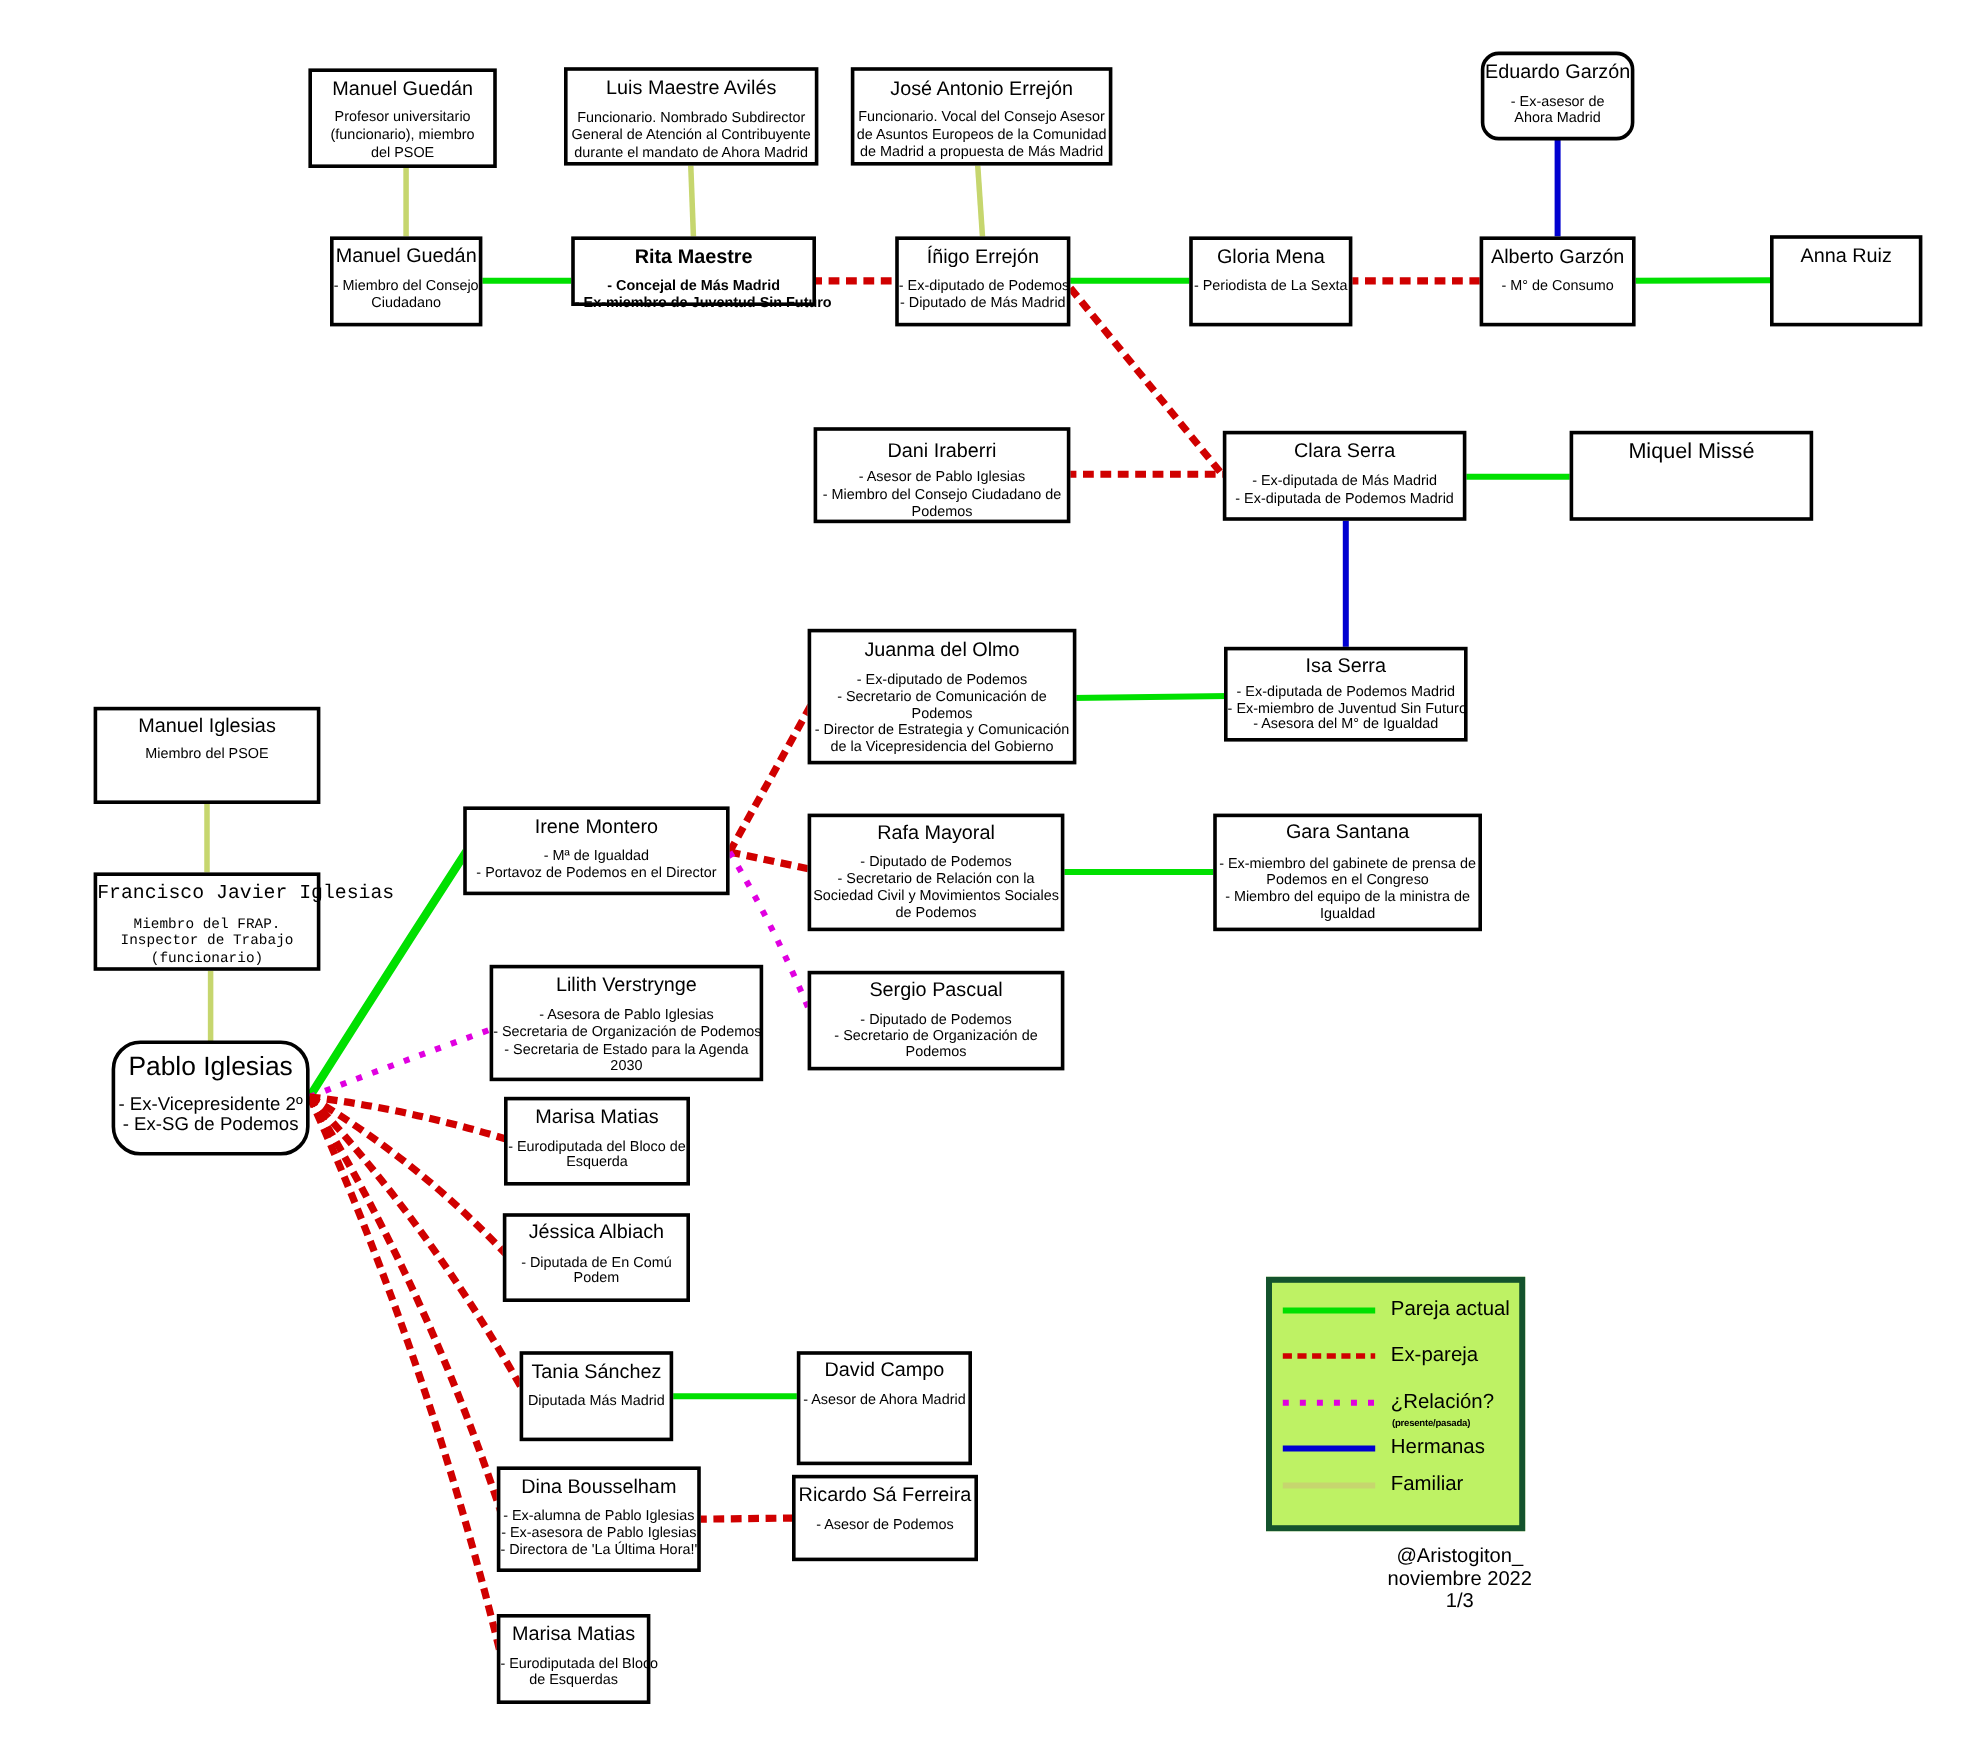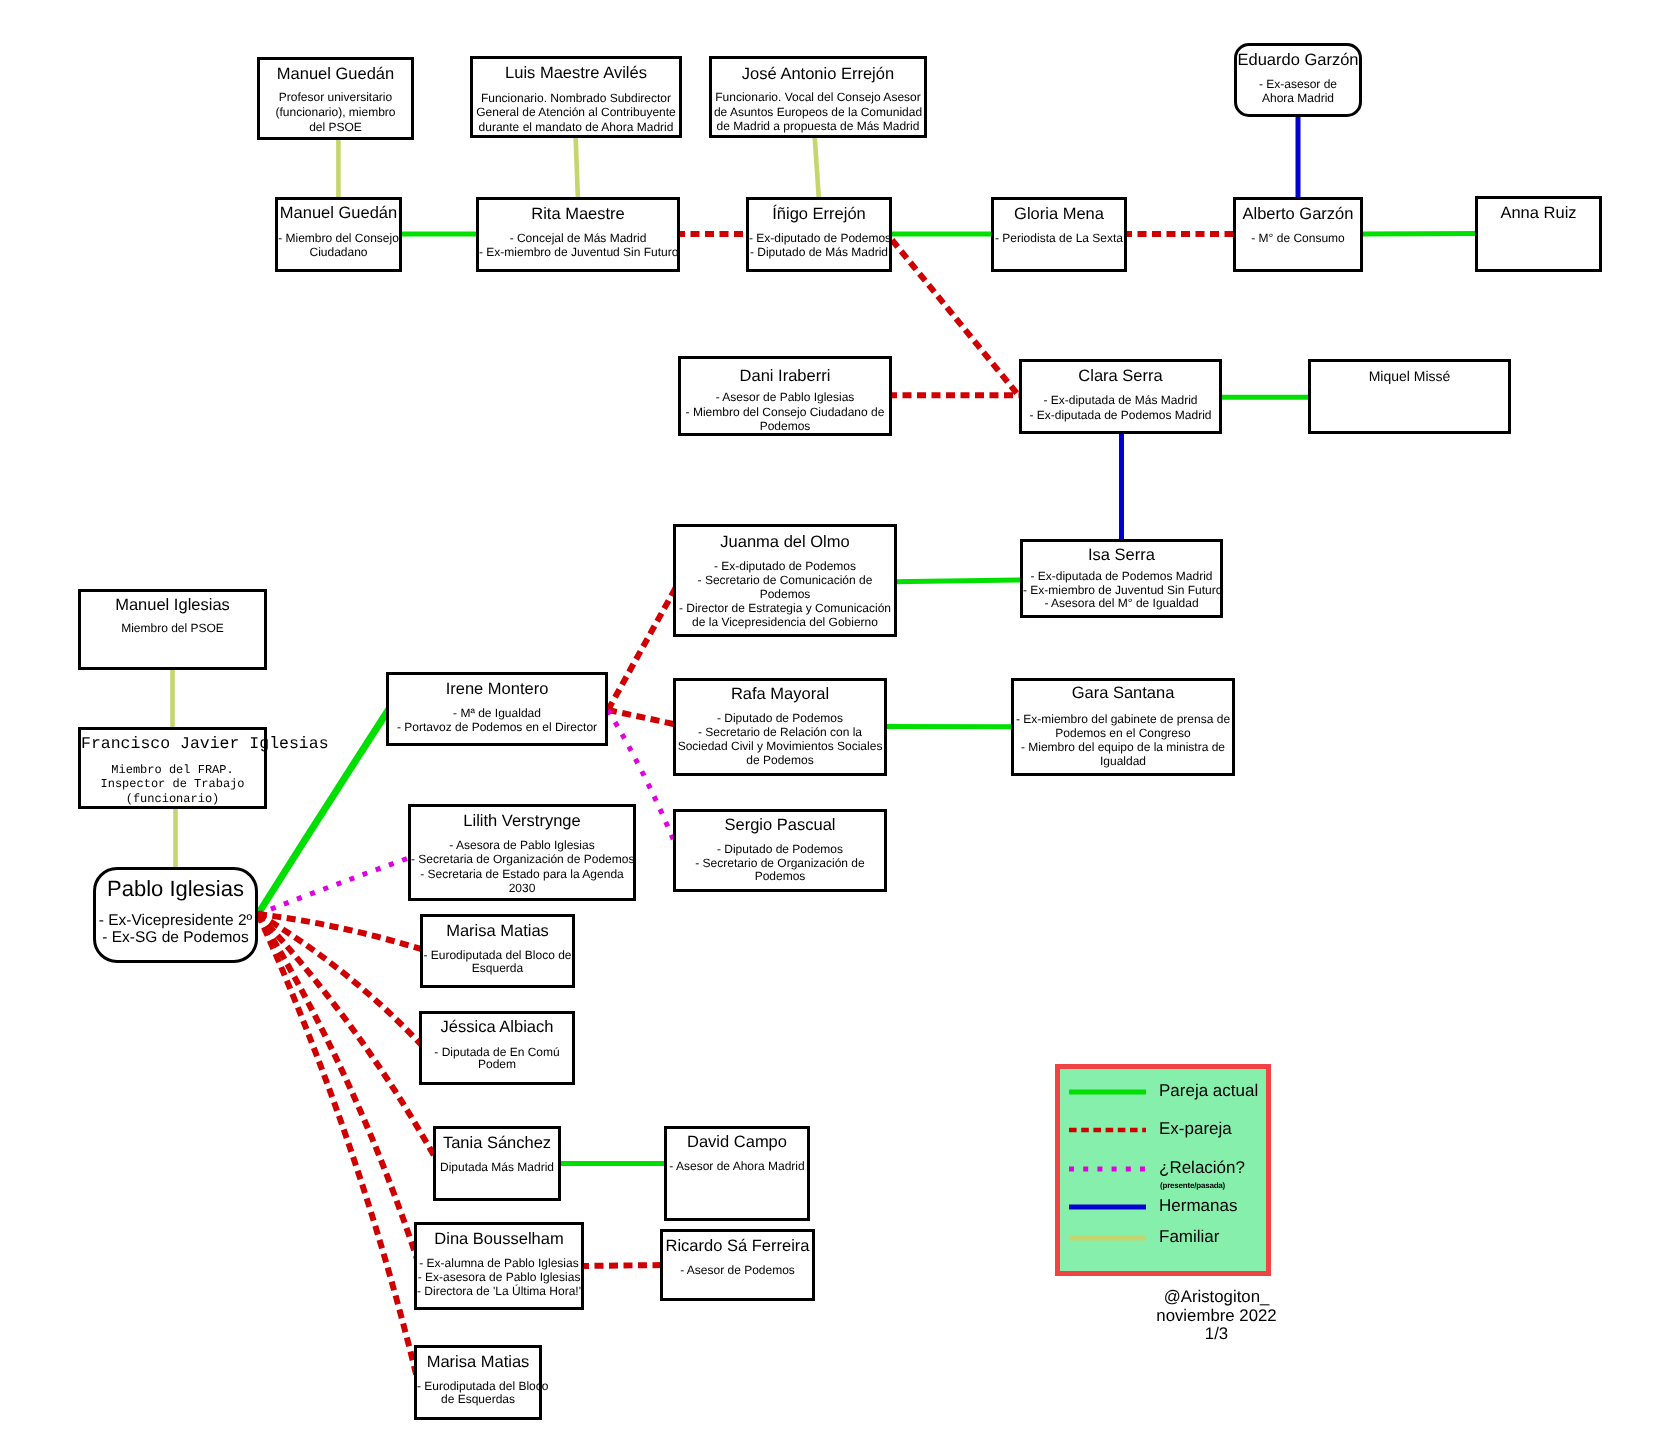--- a/index.html
+++ b/index.html
@@ -3,21 +3,21 @@
 <meta charset="utf-8">
 <style>
   html,body{margin:0;padding:0;background:#fff;}
   *{-webkit-font-smoothing:antialiased;text-rendering:geometricPrecision;}
   body{width:1653px;height:1448px;font-family:"Liberation Sans",sans-serif;overflow:hidden;}
   #stage{position:relative;width:1653px;height:1448px;background:#fff;}
   #edges{position:absolute;left:0;top:0;}
   .node{position:absolute;box-sizing:border-box;border:3px solid #000;background:#fff;text-align:center;z-index:5;}
   .nm{position:absolute;left:0;right:0;white-space:nowrap;}
   .sub{position:absolute;left:0;right:0;white-space:nowrap;}
-  #legend{position:absolute;box-sizing:border-box;border:5px solid #ef4444;background:#86efac;z-index:6;}
+  #legend{position:absolute;box-sizing:border-box;border:5px solid #14532d;background:#bef264;z-index:6;}
   .lglabel{position:absolute;white-space:nowrap;}
   #credit{position:absolute;text-align:center;white-space:nowrap;line-height:1.25;}
 </style>
 </head>
 <body>
 
 <div id="stage">
   <svg id="edges" width="1653" height="1448" viewBox="0 0 1653 1448">
       <path d="M338.4 136 L338.4 201" stroke="#c6d66e" stroke-width="4.6" fill="none"></path>
       <path d="M575.5 134 L578 201" stroke="#c6d66e" stroke-width="4.6" fill="none"></path>
@@ -71,21 +71,21 @@
       <div class="node" style="left: 1234px; top: 43px; width: 128px; height: 74px; border-width: 3px; border-radius: 15px;">
         <span class="nm" style="font-size:16.5px;line-height:16.5px;top:5.567499999999999px">Eduardo Garzón</span>
         <span class="sub" style="font-size:12px;line-height:12px;top:31.939999999999998px">- Ex-asesor de</span>
         <span class="sub" style="font-size:12px;line-height:12px;top:46.339999999999996px">Ahora Madrid</span>
       </div>
       <div class="node" style="left: 275px; top: 197px; width: 127px; height: 75px; border-width: 3px;">
         <span class="nm" style="font-size:16.5px;line-height:16.5px;top:5.467499999999998px">Manuel Guedán</span>
         <span class="sub" style="font-size:12px;line-height:12px;top:32.239999999999995px">-  Miembro del Consejo</span>
         <span class="sub" style="font-size:12px;line-height:12px;top:45.63999999999999px">Ciudadano</span>
       </div>
-      <div class="node" style="left: 476px; top: 197px; width: 204px; height: 75px; border-width: 3px;">
+      <div class="node" style="left: 476px; top: 197px; width: 204px; height: 58px; border-width: 3px; font-weight: bold;">
         <span class="nm" style="font-size:16.5px;line-height:16.5px;top:5.567499999999999px">Rita Maestre</span>
         <span class="sub" style="font-size:12px;line-height:12px;top:31.939999999999998px">- Concejal de Más Madrid</span>
         <span class="sub" style="font-size:12px;line-height:12px;top:46.339999999999996px">- Ex-miembro de Juventud Sin Futuro</span>
       </div>
       <div class="node" style="left: 746px; top: 197px; width: 146px; height: 75px; border-width: 3px;">
         <span class="nm" style="font-size:16.5px;line-height:16.5px;top:5.567499999999999px">Íñigo Errejón</span>
         <span class="sub" style="font-size:12px;line-height:12px;top:31.939999999999998px">- Ex-diputado de Podemos</span>
         <span class="sub" style="font-size:12px;line-height:12px;top:46.339999999999996px">- Diputado de Más Madrid</span>
       </div>
       <div class="node" style="left: 991px; top: 197px; width: 136px; height: 75px; border-width: 3px;">
@@ -104,21 +104,21 @@
         <span class="sub" style="font-size:12px;line-height:12px;top:32.44px">- Asesor de Pablo Iglesias</span>
         <span class="sub" style="font-size:12px;line-height:12px;top:46.739999999999995px">- Miembro del Consejo Ciudadano de</span>
         <span class="sub" style="font-size:12px;line-height:12px;top:61.040000000000006px">Podemos</span>
       </div>
       <div class="node" style="left: 1019px; top: 359px; width: 203px; height: 75px; border-width: 3px;">
         <span class="nm" style="font-size:16.5px;line-height:16.5px;top:5.767499999999998px">Clara Serra</span>
         <span class="sub" style="font-size:12px;line-height:12px;top:32.04px">- Ex-diputada de Más Madrid</span>
         <span class="sub" style="font-size:12px;line-height:12px;top:46.64px">- Ex-diputada de Podemos Madrid</span>
       </div>
       <div class="node" style="left: 1308px; top: 359px; width: 203px; height: 75px; border-width: 3px;">
-        <span class="nm" style="font-size:14px;line-height:16.5px;top:5.567499999999999px">Miquel Missé</span>
+        <span class="nm" style="font-size:18px;line-height:16.5px;top:5.567499999999999px">Miquel Missé</span>
       </div>
       <div class="node" style="left: 673px; top: 524px; width: 224px; height: 113px; border-width: 3px;">
         <span class="nm" style="font-size:16.5px;line-height:16.5px;top:7.467499999999998px">Juanma del Olmo</span>
         <span class="sub" style="font-size:12px;line-height:12px;top:33.44px">- Ex-diputado de Podemos</span>
         <span class="sub" style="font-size:12px;line-height:12px;top:47.339999999999996px">- Secretario de Comunicación de</span>
         <span class="sub" style="font-size:12px;line-height:12px;top:61.239999999999995px">Podemos</span>
         <span class="sub" style="font-size:12px;line-height:12px;top:75.14px">- Director de Estrategia y Comunicación</span>
         <span class="sub" style="font-size:12px;line-height:12px;top:89.04px">de la Vicepresidencia del Gobierno</span>
       </div>
       <div class="node" style="left: 1020px; top: 539px; width: 203px; height: 79px; border-width: 3px;">

